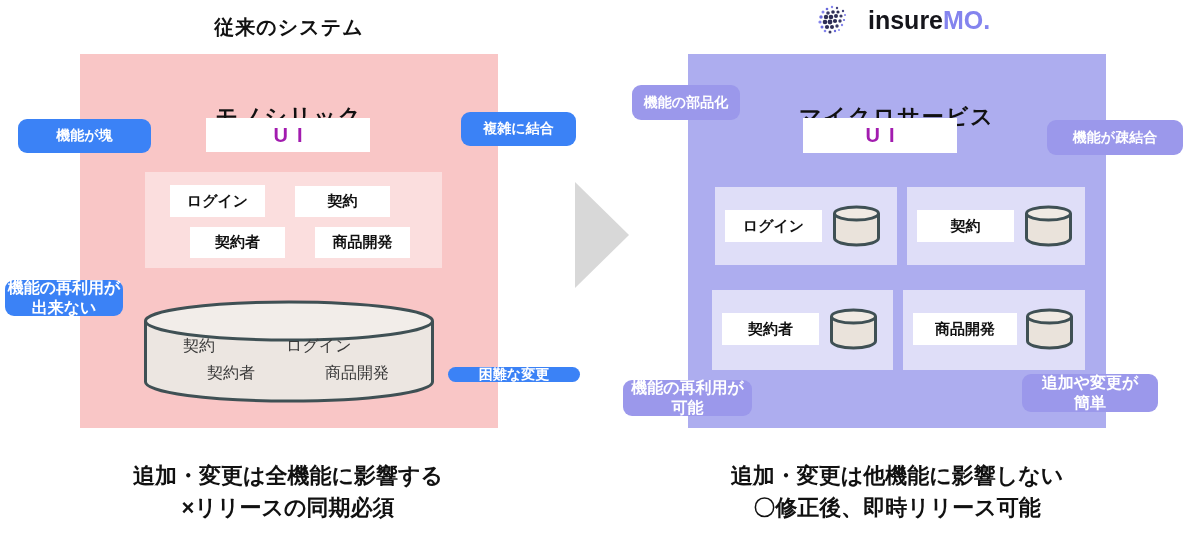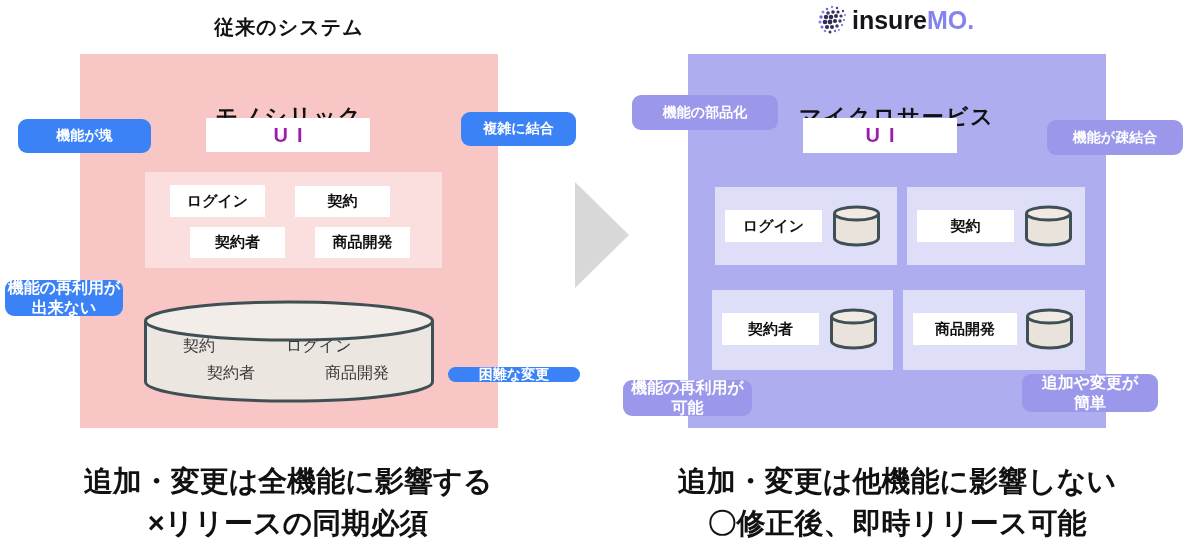--- a/index.html
+++ b/index.html
@@ -43,25 +43,25 @@
                display:flex; align-items:center; justify-content:center; font-size:15px; font-weight:600; color:#111; }
   .svc-cyl { position:absolute; left:117px; top:18px; }
 
   
   .big-arrow { position:absolute; left:575px; top:182px; width:0; height:0;
                border-top:53px solid transparent; border-bottom:53px solid transparent;
                border-left:54px solid #d8d8d8; }
 
   
   .caption { position:absolute; top:460px; width:520px; text-align:center;
-             font-size:29px; font-weight:bold; color:#111; line-height:1.45; }
+             font-size:22px; font-weight:bold; color:#111; line-height:1.45; }
 
   
   .logo { position:absolute; left:818px; top:3px; display:flex; align-items:center; }
-  .logo-text { font-size:25px; font-weight:bold; letter-spacing:0px; margin-left:2px; }
+  .logo-text { font-size:25px; font-weight:bold; letter-spacing:0px; margin-left:18px; }
   .logo-insure { color:#15151b; }
   .logo-mo { color:#8484ee; }
   .logo-dot { color:#8484ee; font-size:25px; font-weight:bold; }
 </style>
 </head>
 <body>
 
 <div class="stage">
 
   <div class="abs panel-heading" style="left:80px; top:14px; width:418px;">従来のシステム</div>
@@ -166,21 +166,21 @@
     </div>
     <div class="svc-card" style="left:215px; top:236px; width:182px; height:80px;">
       <div class="svc-label" style="width:104px;">商品開発</div>
       <svg class="svc-cyl" style="left:122px;" width="49" height="42" viewBox="0 0 49 42">
         <path d="M2.5,8.5 L2.5,33 A22,7 0 0 0 46.5,33 L46.5,8.5" fill="#eae3db" stroke="#3f5054" stroke-width="3"></path>
         <ellipse cx="24.5" cy="8.5" rx="22" ry="6.5" fill="#f0eae3" stroke="#3f5054" stroke-width="3"></ellipse>
       </svg>
     </div>
   </div>
 
-  <div class="badge purple fs14" style="left:632px; top:95px; width:146px; height:35px;">機能の部品化</div>
+  <div class="badge purple fs14" style="left:632px; top:85px; width:108px; height:35px;">機能の部品化</div>
   <div class="badge purple fs14" style="left:1047px; top:120px; width:136px; height:35px;">機能が疎結合</div>
   <div class="badge purple fs12" style="left:623px; top:380px; width:129px; height:36px;">機能の再利用が
 可能</div>
   <div class="badge purple fs12" style="left:1022px; top:374px; width:136px; height:38px;">追加や変更が
 簡単</div>
 
   <div class="caption" style="left:637px;">
     <div>追加・変更は他機能に影響しない</div>
     <div>〇修正後、即時リリース可能</div>
   </div>

